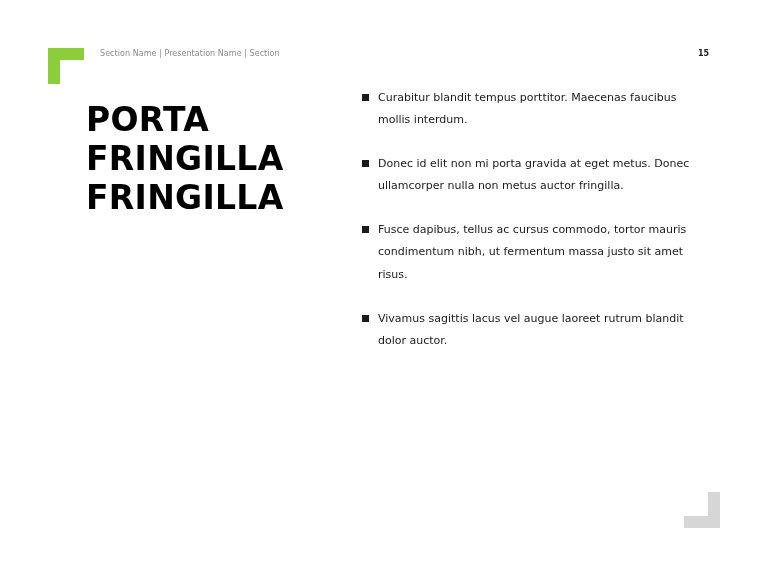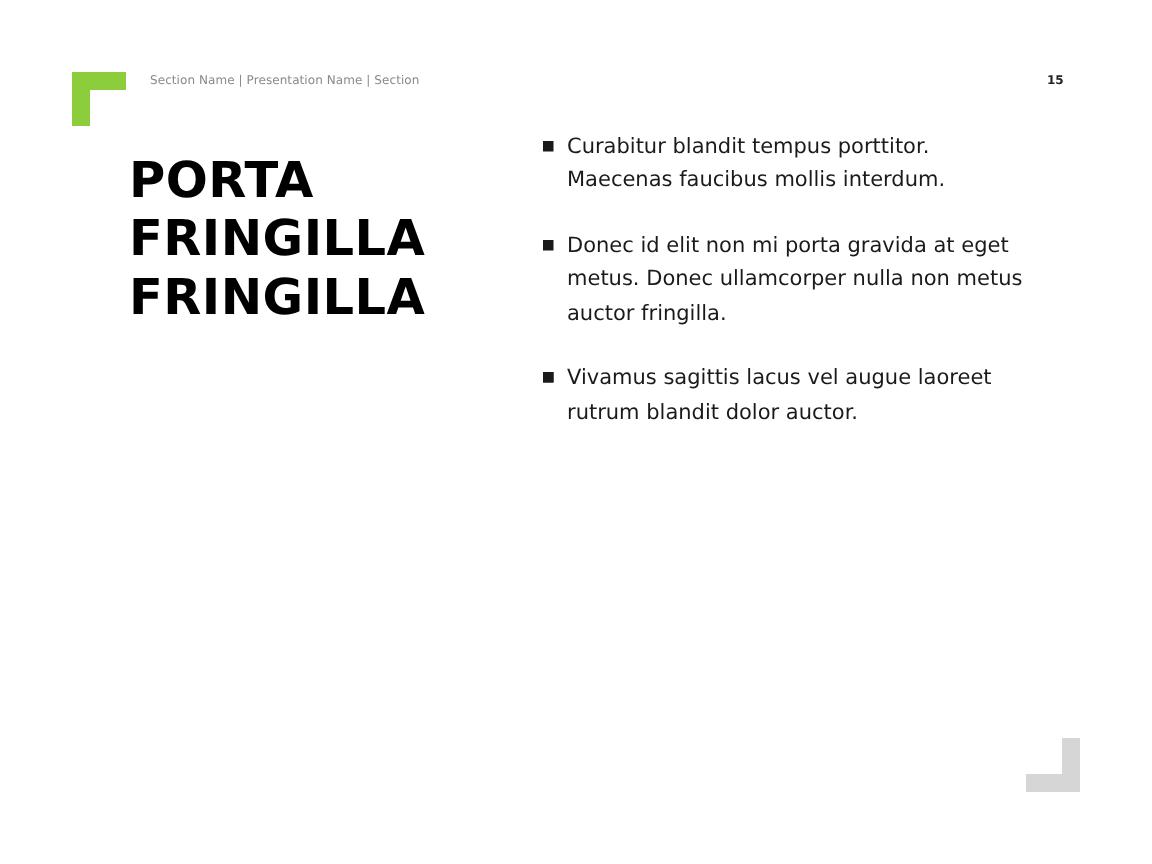--- a/index.html
+++ b/index.html
@@ -8,21 +8,21 @@
     .corner-tl .h { position: absolute; left: 0; top: 0; width: 36px; height: 12px; background: #8ccd3c; }
     .corner-tl .v { position: absolute; left: 0; top: 0; width: 12px; height: 36px; background: #8ccd3c; }
     .corner-br { position: absolute; left: 684px; top: 492px; width: 36px; height: 36px; }
     .corner-br .h { position: absolute; left: 0; top: 24px; width: 36px; height: 12px; background: #d6d6d6; }
     .corner-br .v { position: absolute; left: 24px; top: 0; width: 12px; height: 36px; background: #d6d6d6; }
     .header { position: absolute; left: 100px; top: 49px; font-size: 8px; color: #8a8a8a; letter-spacing: 0.05px; }
     .page-num { position: absolute; left: 698px; top: 49px; width: 20px; text-align: left; font-size: 8px; font-weight: bold; color: #222; }
     .title { position: absolute; left: 86px; top: 100px; font-size: 33px; font-weight: bold; line-height: 39px; color: #000; letter-spacing: 0.3px; }
     .title div { white-space: nowrap; }
     .bullets { position: absolute; left: 362px; top: 87px; width: 330px; margin: 0; padding: 0; list-style: none; }
-    .bullets li { position: relative; padding-left: 16px; font-size: 14px; line-height: 22.3px; color: #1a1a1a; margin-bottom: 21.5px; }
+    .bullets li { position: relative; padding-left: 16px; font-size: 11px; line-height: 22.3px; color: #1a1a1a; margin-bottom: 21.5px; }
     .bullets li .sq { position: absolute; left: 0; top: 7px; width: 7px; height: 7px; background: #1a1a1a; }
   </style>
 </head>
 <body>
 
 <div class="corner-tl">
   <div class="h"></div>
   <div class="v"></div>
 </div>
 
@@ -39,20 +39,24 @@
   <li>
     <span class="sq"></span>
     <span>Curabitur blandit tempus porttitor. Maecenas faucibus mollis interdum.</span>
   </li>
   <li>
     <span class="sq"></span>
     <span>Donec id elit non mi porta gravida at eget metus. Donec ullamcorper nulla non metus auctor fringilla.</span>
   </li>
   <li>
     <span class="sq"></span>
+    <span>Fusce dapibus, tellus ac cursus commodo, tortor mauris condimentum nibh, ut fermentum massa justo sit amet risus.</span>
+  </li>
+  <li>
+    <span class="sq"></span>
   </li>
   <li>
     <span class="sq"></span>
     <span>Vivamus sagittis lacus vel augue laoreet rutrum blandit dolor auctor.</span>
   </li>
 </ul>
 
 <div class="corner-br">
   <div class="h"></div>
   <div class="v"></div>

